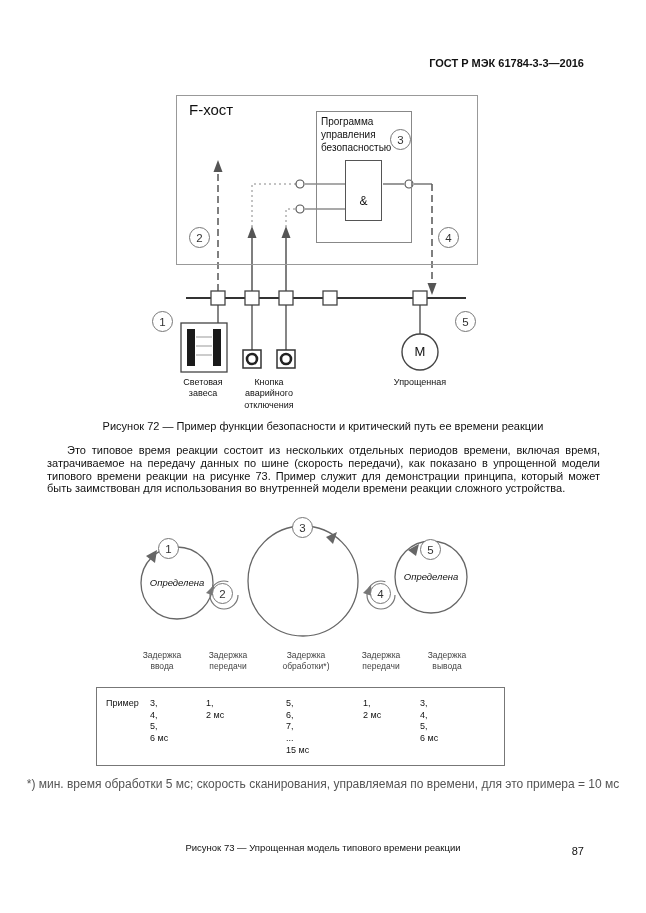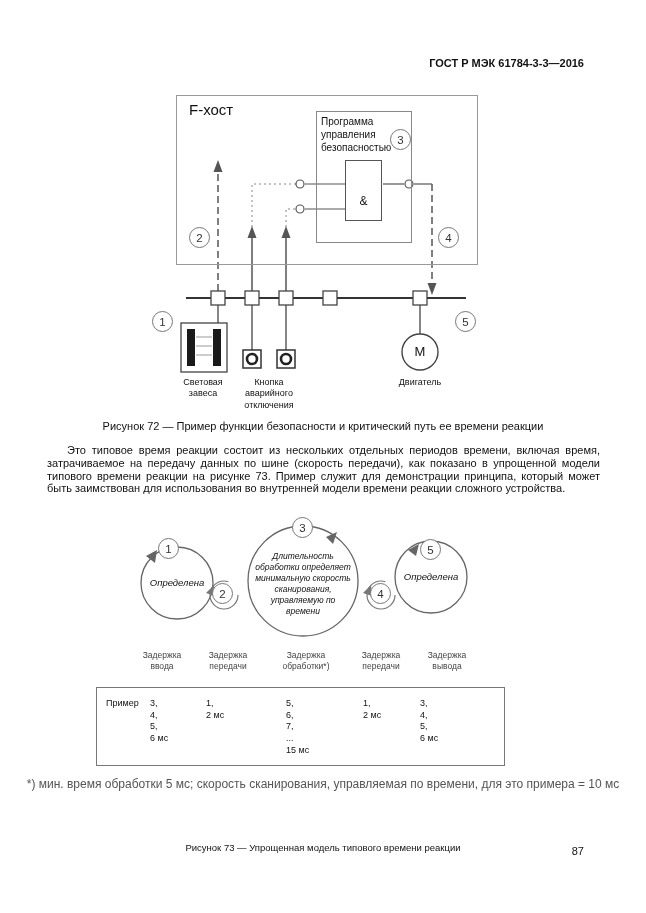--- a/index.html
+++ b/index.html
@@ -89,21 +89,21 @@
   <div class="badge" style="left:438px;top:227px;">4</div>
   <div class="badge" style="left:455px;top:311px;">5</div>
 
   <div class="abs ctr" style="left:411px;top:344px;width:18px;font-size:13px;">M</div>
 
   <div class="abs ctr pre" style="left:168px;top:377px;width:70px;font-size:9px;line-height:1.25;">Световая
 завеса</div>
   <div class="abs ctr pre" style="left:232px;top:377px;width:74px;font-size:9px;line-height:1.25;">Кнопка
 аварийного
 отключения</div>
-  <div class="abs ctr" style="left:388px;top:377px;width:64px;font-size:9px;">Двигатель</div>
+  <div class="abs ctr" style="left:388px;top:377px;width:64px;font-size:9px;">Упрощенная</div>
 
   <div class="abs ctr" style="left:60px;top:420px;width:526px;font-size:11px;">Рисунок 72 — Пример функции безопасности и критический путь ее времени реакции</div>
 
   <div class="abs" style="left:47px;top:444px;width:553px;font-size:11px;line-height:1.16;text-align:justify;text-indent:20px;">Это типовое время реакции состоит из нескольких отдельных периодов времени, включая время, затрачиваемое на передачу данных по шине (скорость передачи), как показано в упрощенной модели типового времени реакции на рисунке 73. Пример служит для демонстрации принципа, который может быть заимствован для использования во внутренней модели времени реакции сложного устройства.</div>
 
   <svg class="layer" style="left:0;top:500px;" width="646" height="330" viewBox="0 0 646 330">
     <circle cx="177" cy="83" r="36" fill="#fff" stroke="#666" stroke-width="1.3"></circle>
     <circle cx="303" cy="81" r="55" fill="#fff" stroke="#666" stroke-width="1.3"></circle>
     <circle cx="431" cy="77" r="36" fill="#fff" stroke="#666" stroke-width="1.3"></circle>
     <circle cx="224" cy="95" r="14" fill="none" stroke="#777" stroke-width="1.2" stroke-dasharray="70 18"></circle>
@@ -115,26 +115,20 @@
     <polygon points="363,93 371,85 372,96" fill="#777"></polygon>
   </svg>
 
   <div class="badge" style="left:158px;top:538px;">1</div>
   <div class="badge" style="left:212px;top:583px;">2</div>
   <div class="badge" style="left:292px;top:517px;">3</div>
   <div class="badge" style="left:370px;top:583px;">4</div>
   <div class="badge" style="left:420px;top:539px;">5</div>
 
   <div class="abs ctr it" style="left:140px;top:577px;width:74px;font-size:9.5px;">Определена</div>
-  <div class="abs ctr it pre" style="left:250px;top:551px;width:106px;font-size:8.5px;line-height:1.3;">Длительность
-обработки определяет
-минимальную скорость
-сканирования,
-управляемую по
-времени</div>
   <div class="abs ctr it" style="left:394px;top:571px;width:74px;font-size:9.5px;">Определена</div>
 
   <div class="abs ctr pre" style="left:125px;top:650px;width:74px;font-size:8.5px;color:#444;line-height:1.3;">Задержка
 ввода</div>
   <div class="abs ctr pre" style="left:191px;top:650px;width:74px;font-size:8.5px;color:#444;line-height:1.3;">Задержка
 передачи</div>
   <div class="abs ctr pre" style="left:269px;top:650px;width:74px;font-size:8.5px;color:#444;line-height:1.3;">Задержка
 обработки*)</div>
   <div class="abs ctr pre" style="left:344px;top:650px;width:74px;font-size:8.5px;color:#444;line-height:1.3;">Задержка
 передачи</div>

